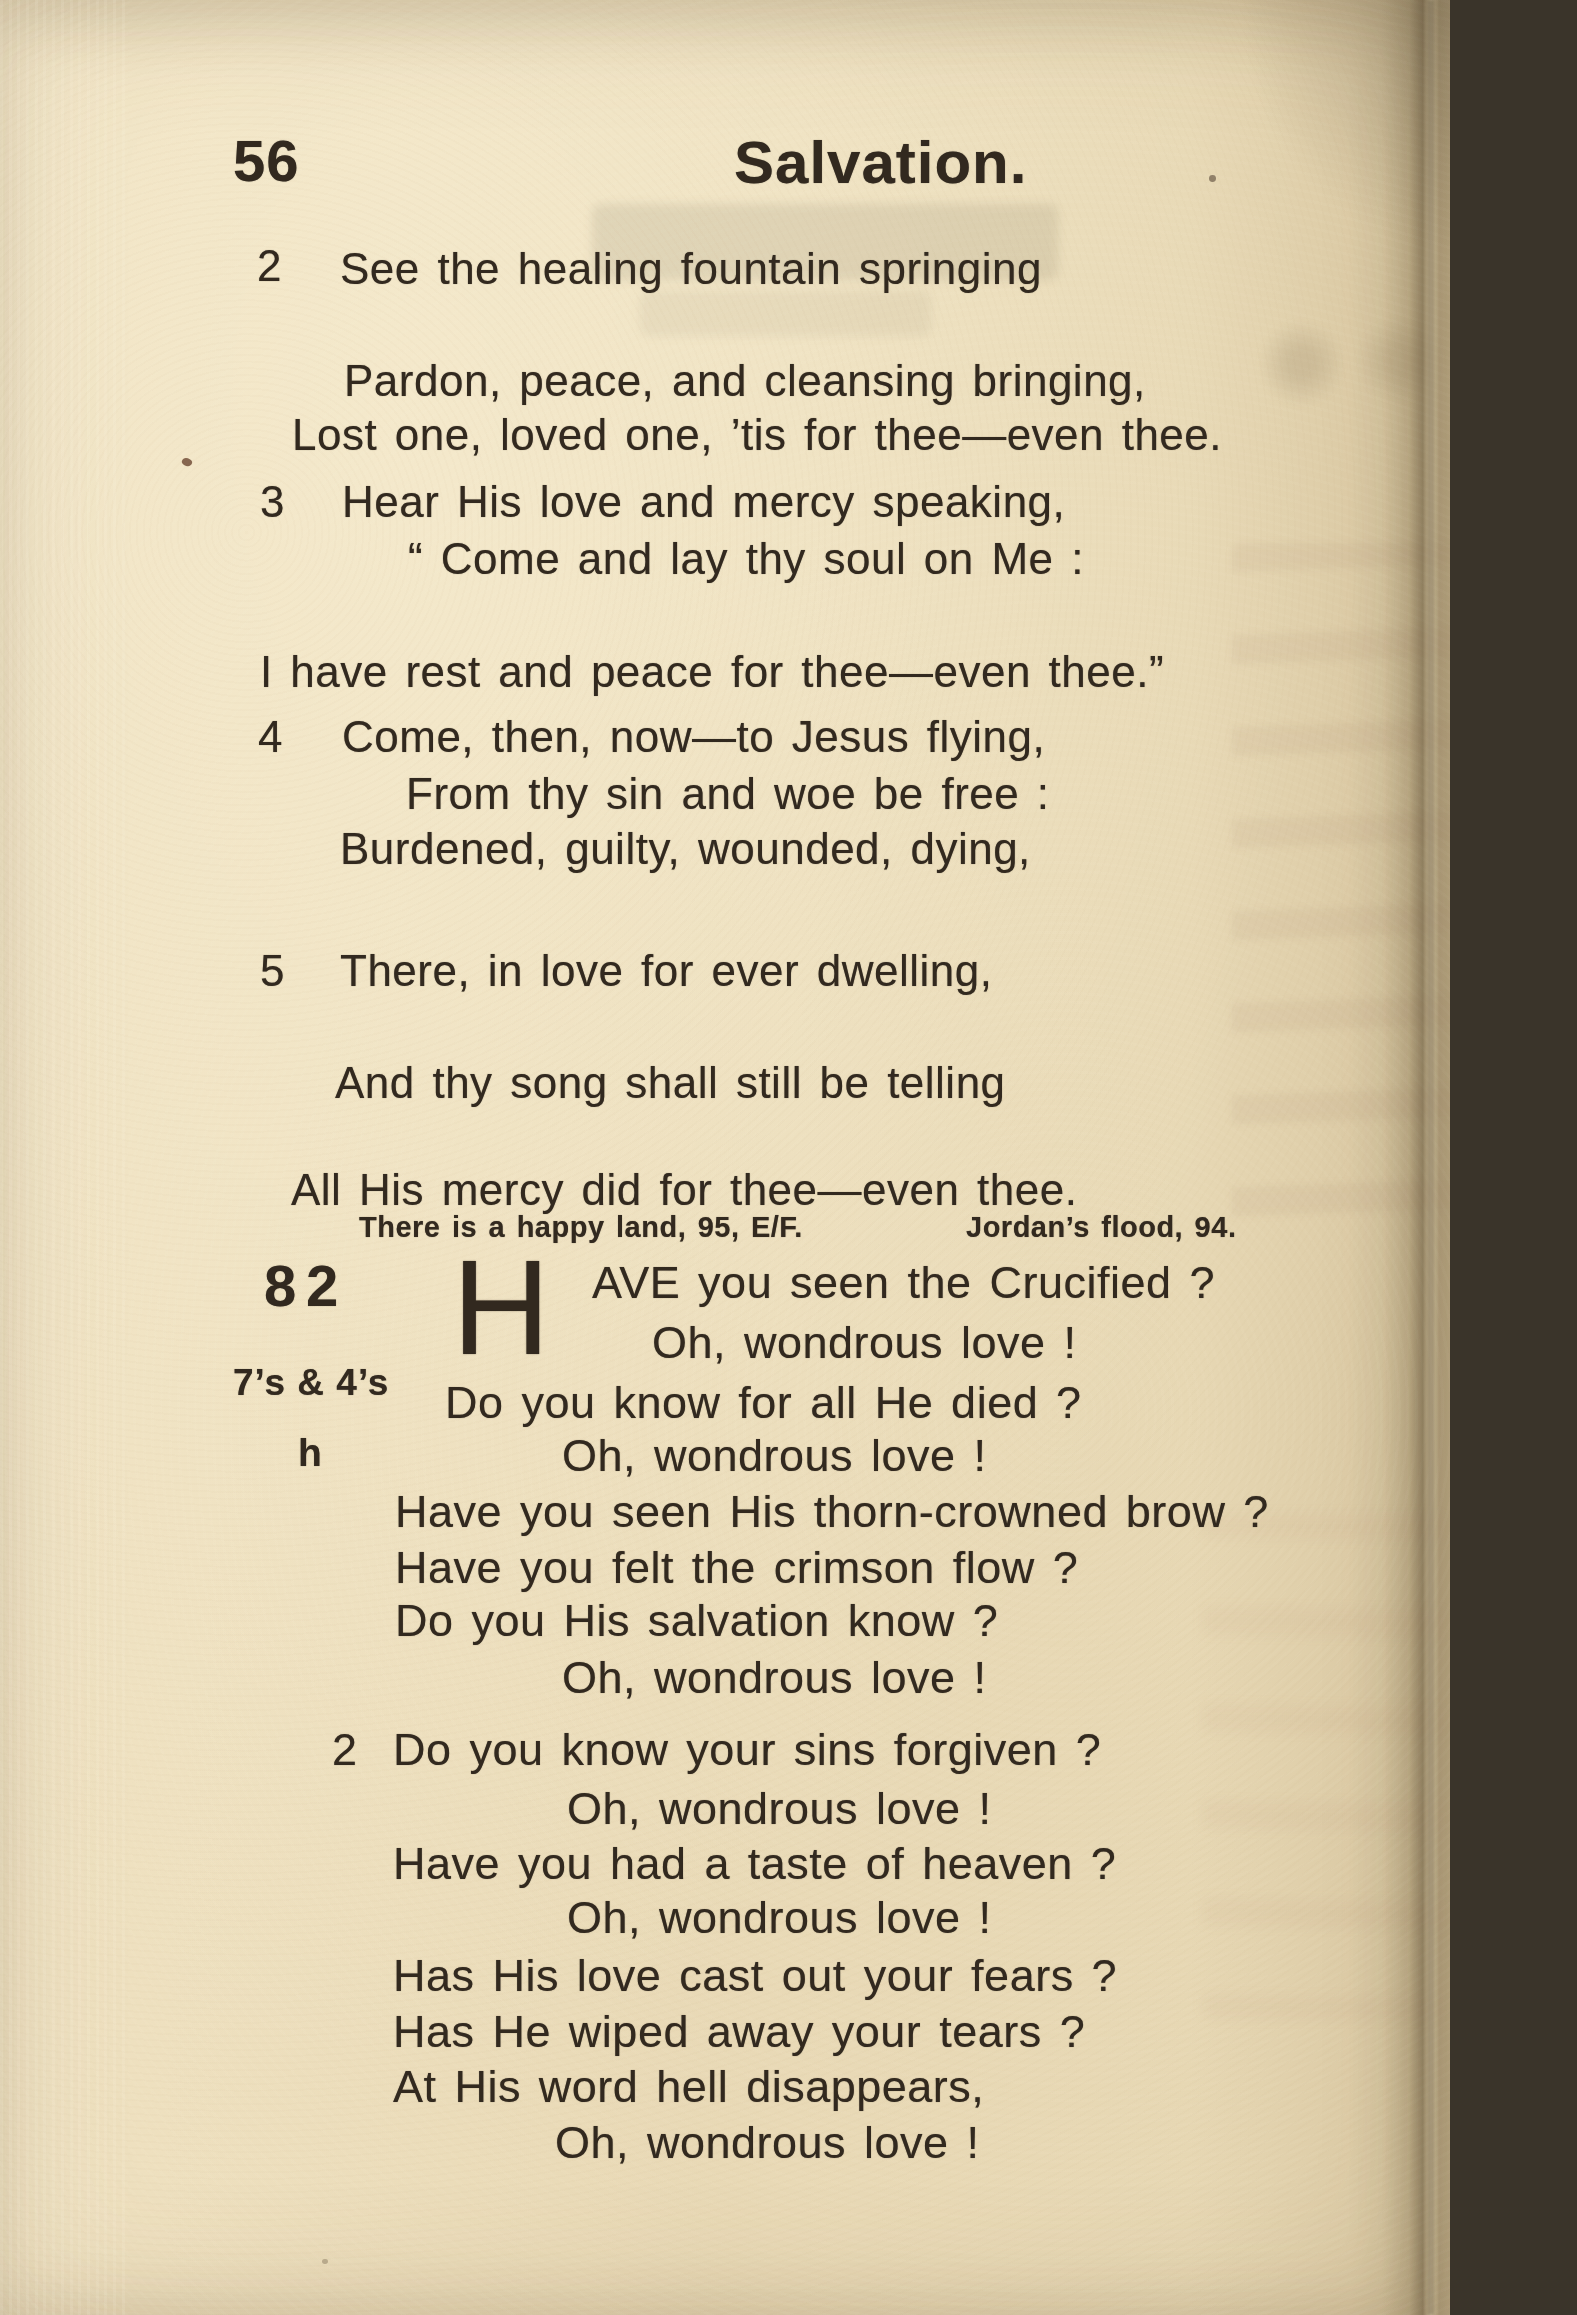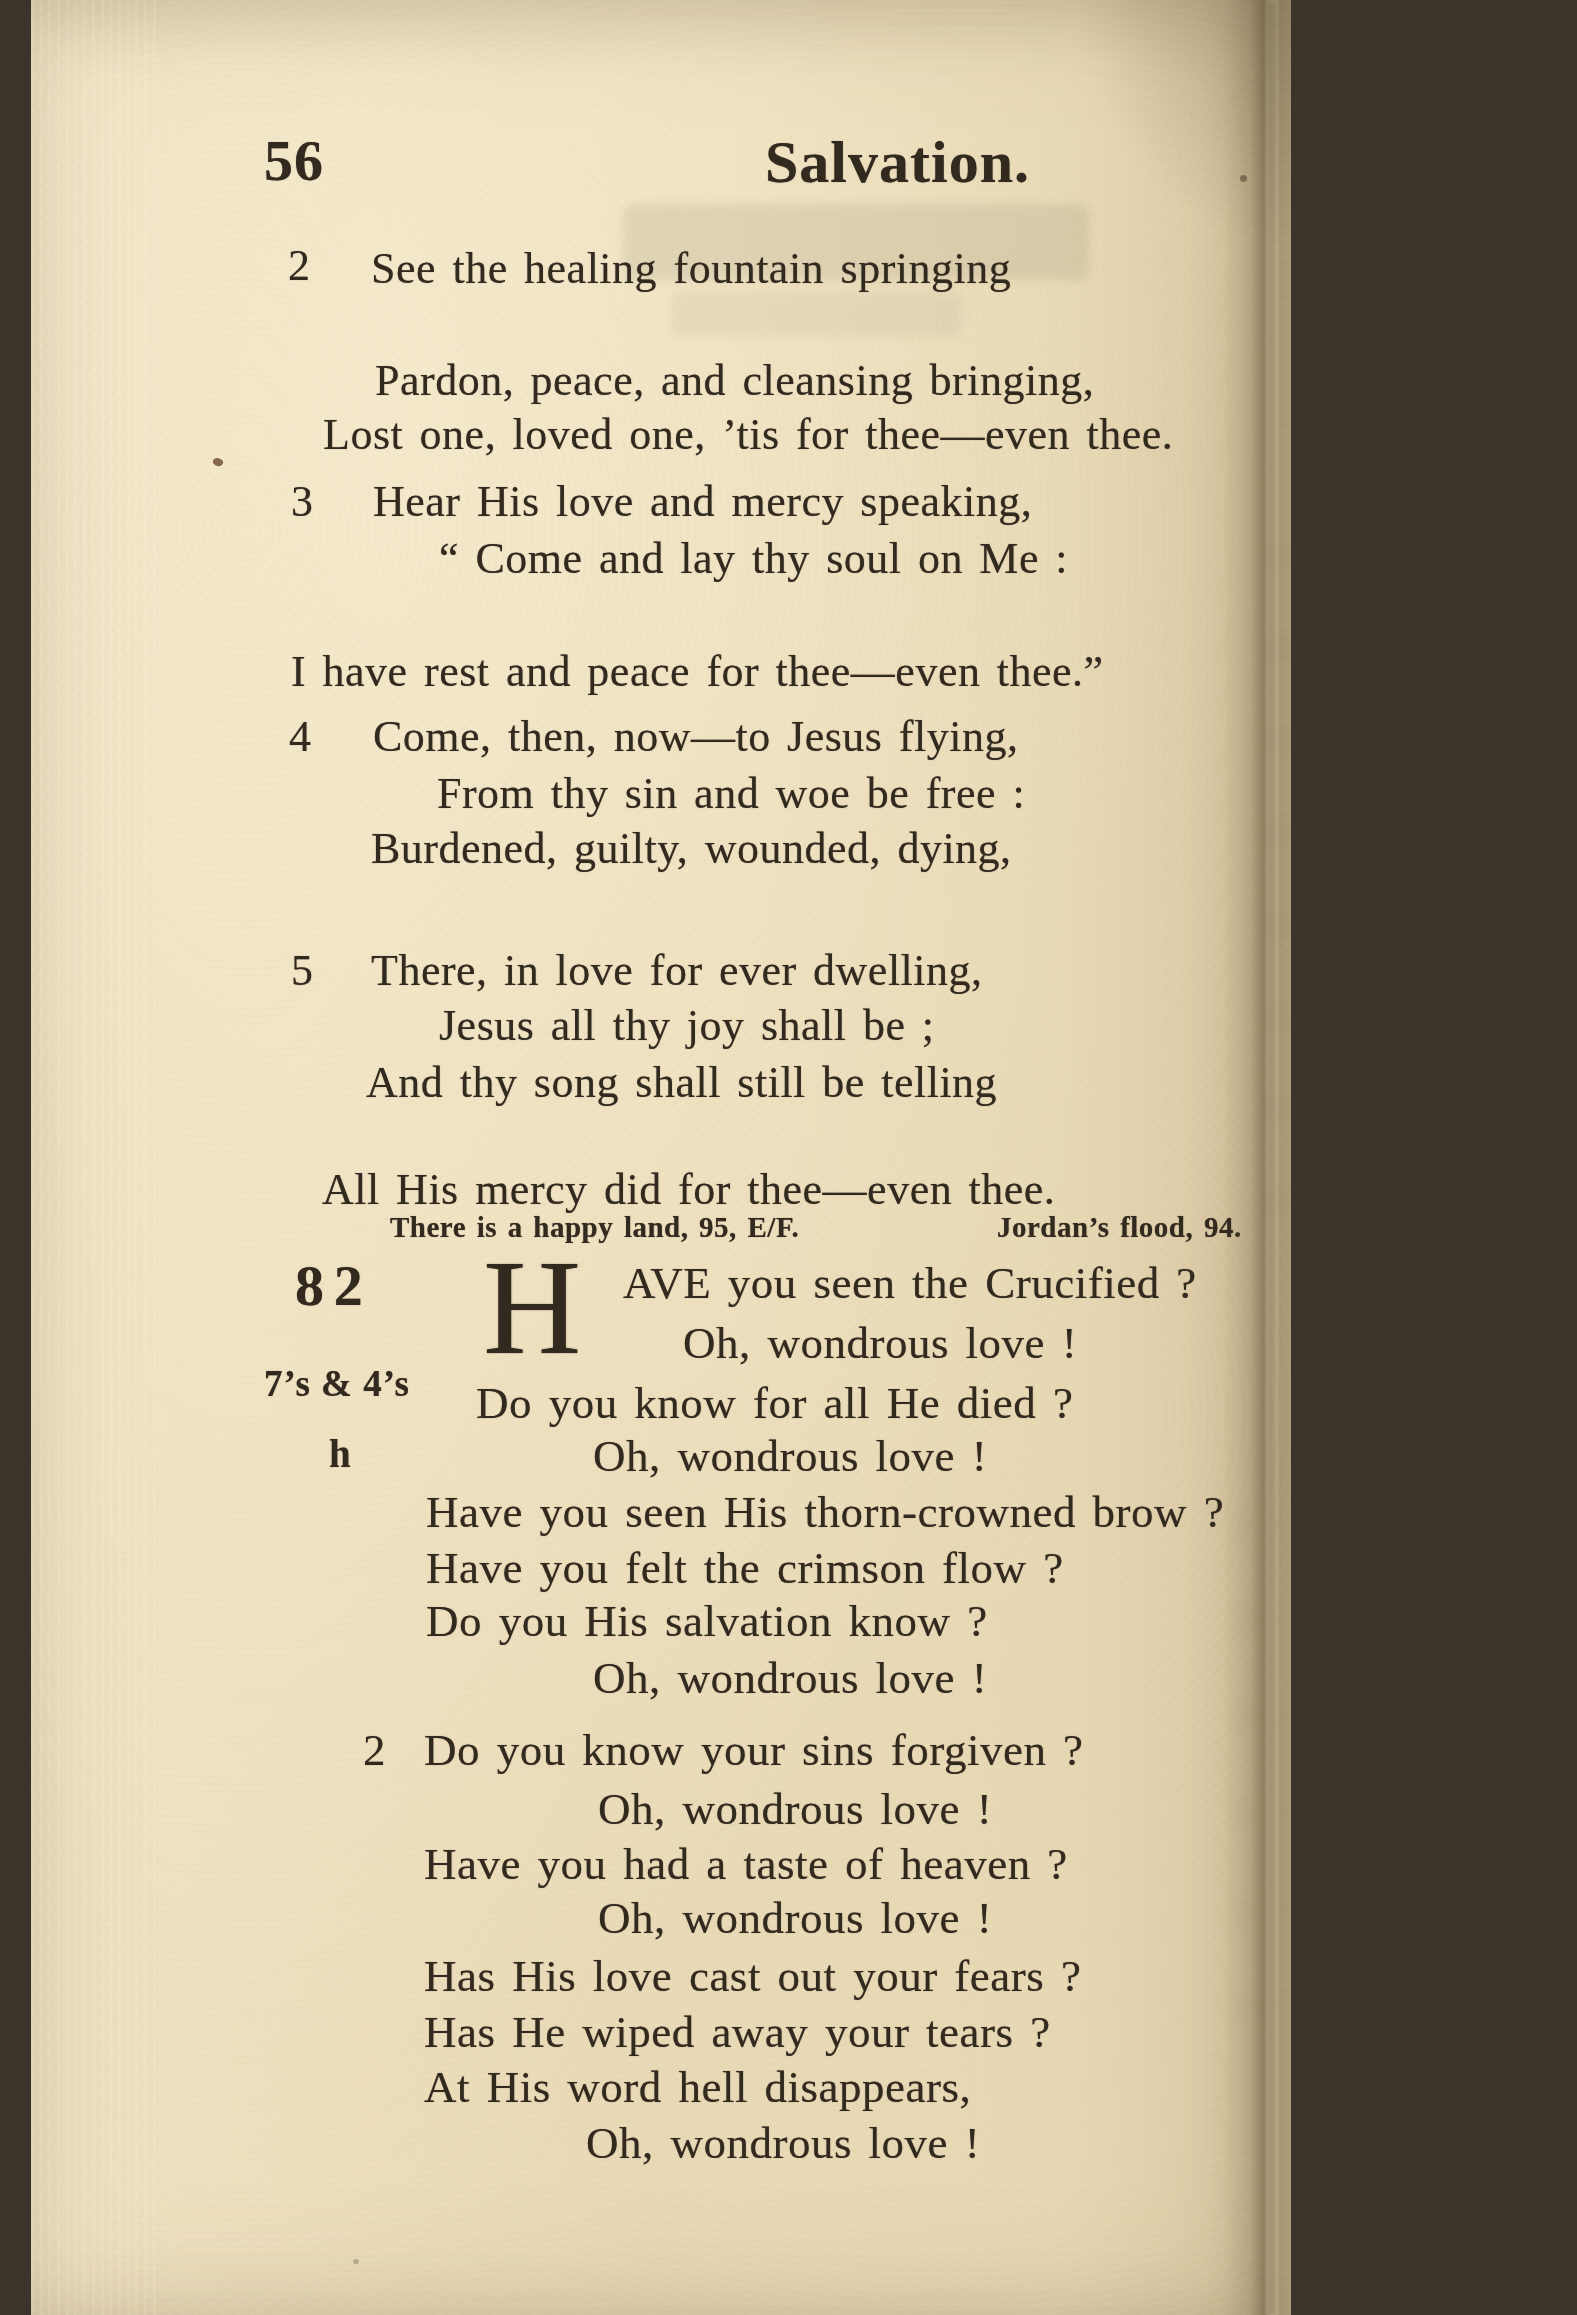--- a/index.html
+++ b/index.html
@@ -1,27 +1,26 @@
 <!DOCTYPE html>
 <html><head>
 <meta charset="utf-8">
 <style>
   html,body { margin:0; padding:0; background:#3a342a; }
   .page {
     position:relative;
-    width:1260px; height:2315px;
+    width:1450px; height:2315px;
     overflow:hidden;
     background:
       radial-gradient(ellipse at 28% 18%, rgba(255,247,224,0.40), rgba(255,247,224,0) 62%),
       radial-gradient(ellipse at 50% 95%, rgba(220,200,160,0.25), rgba(220,200,160,0) 55%),
       linear-gradient(to right, #f0e3c4 0%, #eee0bf 8%, #ecdebc 55%, #e7d8b4 82%, #ddcca7 93%, #cfbf99 97.5%, #c3b28c 100%);
     box-shadow: inset 0 0 136px rgba(120,95,60,0.16), inset -39px 0 68px rgba(100,80,50,0.14), inset 0 24px 58px rgba(120,95,60,0.10);
-    font-family:Liberation Serif, serif;
+    font-family:Liberation Sans, sans-serif;
     color:#32291f;
-    margin-left:31px;
   }
   .texture {
     position:absolute; inset:0; pointer-events:none;
     background-image:
       repeating-radial-gradient(circle at 17% 23%, rgba(180,150,110,0.03) 0 1.9px, rgba(0,0,0,0) 1.9px 6.8px),
       repeating-radial-gradient(circle at 73% 61%, rgba(255,250,230,0.035) 0 2.9px, rgba(0,0,0,0) 2.9px 8.7px);
   }
   .edge-left {
     position:absolute; left:0; top:0; width:126px; height:100%; pointer-events:none;
     background: repeating-linear-gradient(90deg, rgba(255,250,235,0.10) 0 2.9px, rgba(0,0,0,0) 2.9px 8.7px);
@@ -108,21 +107,20 @@
   <div class="txt ln" style="left:408px; top:533px;">“ Come and lay thy soul on Me :</div>
   <div class="txt ln" style="left:260px; top:646px;">I have rest and peace for thee—even thee.”</div>
 
   <div class="txt ln" style="left:258px; top:711px;">4</div>
   <div class="txt ln" style="left:342px; top:711px;">Come, then, now—to Jesus flying,</div>
   <div class="txt ln" style="left:406px; top:768px;">From thy sin and woe be free :</div>
   <div class="txt ln" style="left:340px; top:823px;">Burdened, guilty, wounded, dying,</div>
 
   <div class="txt ln" style="left:260px; top:945px;">5</div>
   <div class="txt ln" style="left:340px; top:945px;">There, in love for ever dwelling,</div>
-  <div class="txt ln" style="left:408px; top:1000px;">Jesus all thy joy shall be ;</div>
   <div class="txt ln" style="left:335px; top:1057px;">And thy song shall still be telling</div>
   <div class="txt ln" style="left:291px; top:1164px;">All His mercy did for thee—even thee.</div>
 
   <div class="txt tune" style="left:359px; top:1211px;">There is a happy land, 95, E/F.</div>
   <div class="txt tune" style="left:966px; top:1211px;">Jordan’s flood, 94.</div>
 
   <div class="txt hymn-num" style="left:264px; top:1252px;">82</div>
   <div class="txt dropcap" style="left:452px; top:1239px;">H</div>
   <div class="txt ln h82" style="left:592px; top:1256px;">AVE you seen the Crucified ?</div>
   <div class="txt ln h82" style="left:652px; top:1316px;">Oh, wondrous love !</div>

